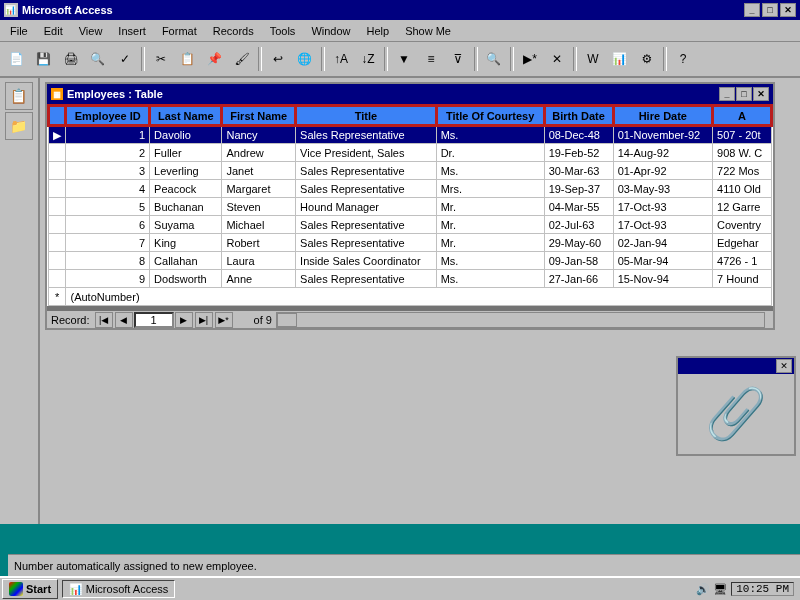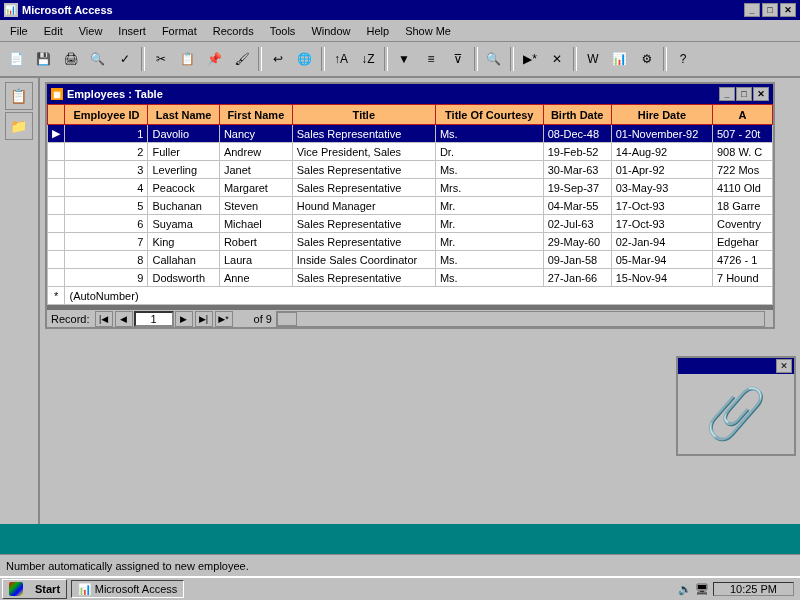--- a/index.html
+++ b/index.html
@@ -180,22 +180,22 @@
     .data-table-wrapper {
       overflow: hidden;
       width: 100%;
     }
     .data-table {
       width: 100%;
       border-collapse: collapse;
       font-size: 11px;
     }
     .data-table th {
-      background: #fdba74;
-      border: 1px solid #b91c1c;
+      background: #3b82f6;
+      border: 3px solid #b91c1c;
       padding: 2px 4px;
       text-align: center;
       font-weight: bold;
       height: 20px;
       white-space: nowrap;
     }
     .data-table td {
       border: 1px solid #c0c0c0;
       padding: 1px 4px;
       height: 18px;
@@ -265,21 +265,21 @@
       width: 20px;
       height: 100%;
       background: #c0c0c0;
       border: 1px solid #888;
     }
 
     
     .app-statusbar {
       position: absolute;
       bottom: 24px;
-      left: 0;
+      left: 8px;
       right: 0;
       height: 22px;
       background: #c0c0c0;
       border-top: 1px solid #888;
       display: flex;
       align-items: center;
       padding: 0 6px;
       font-size: 11px;
     }
 
@@ -299,21 +299,21 @@
     .start-btn {
       height: 20px;
       background: #c0c0c0;
       border-top: 1px solid white;
       border-left: 1px solid white;
       border-bottom: 1px solid #444;
       border-right: 1px solid #444;
       padding: 0 6px;
       display: flex;
       align-items: center;
-      gap: 12px;
+      gap: 3px;
       font-size: 11px;
       font-weight: bold;
       cursor: pointer;
     }
     .start-icon {
       width: 14px;
       height: 14px;
       background: linear-gradient(135deg, #ff0000, #00aa00, #0000ff, #ffff00);
       border-radius: 2px;
     }
@@ -342,22 +342,23 @@
       border-right: 1px solid white;
     }
     .taskbar-right {
       display: flex;
       align-items: center;
       gap: 4px;
       padding: 0 4px;
       font-size: 11px;
     }
     .clock {
-      padding: 0 16px;
+      padding: 0 4px;
       border: 1px inset #888;
+      font-family: Liberation Mono, monospace;
     }
 
     
     .clippy-window {
       position: absolute;
       right: 4px;
       bottom: 68px;
       width: 120px;
       height: 100px;
       background: #c0c0c0;
@@ -531,21 +532,21 @@
   </tr>
             <tr>
     <td class="row-indicator"></td>
     <td class="row-num">5</td>
     <td>Buchanan</td>
     <td>Steven</td>
     <td>Hound Manager</td>
     <td>Mr.</td>
     <td>04-Mar-55</td>
     <td>17-Oct-93</td>
-    <td>18 Garre</td>
+    <td>12 Garre</td>
   </tr>
             <tr>
     <td class="row-indicator"></td>
     <td class="row-num">6</td>
     <td>Suyama</td>
     <td>Michael</td>
     <td>Sales Representative</td>
     <td>Mr.</td>
     <td>02-Jul-63</td>
     <td>17-Oct-93</td>

